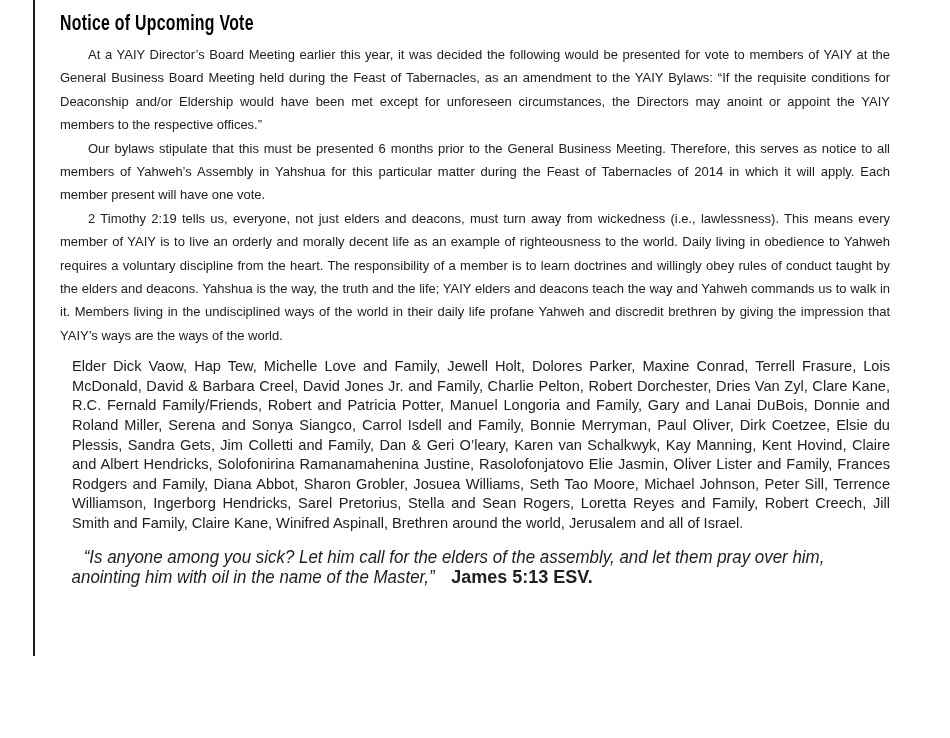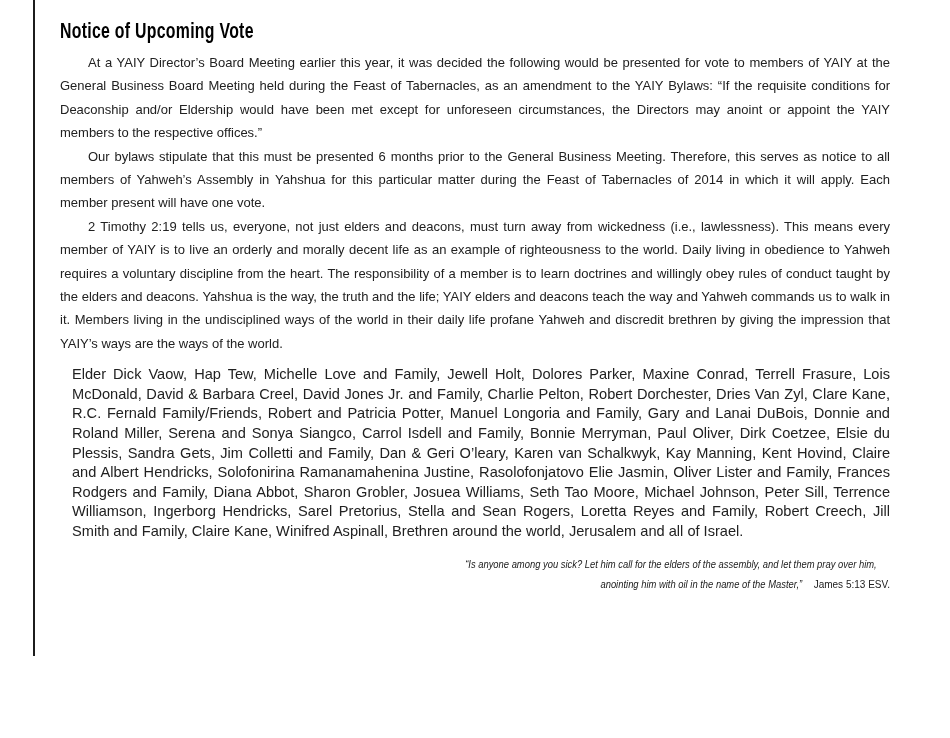--- a/index.html
+++ b/index.html
@@ -17,21 +17,21 @@
     width:2px; height:656px;
     background:#1c1c1c;
   }
   .content {
     position:absolute;
     left:60px; top:0;
     width:830px;
   }
   .display-heading {
     margin:0;
-    padding-top:18px;
+    padding-top:10px;
     font-size:22px;
     line-height:26px;
     font-weight:700;
     color:#000000;
     white-space:nowrap;
   }
   .display-heading .condense {
     display:inline-block;
     transform:scaleX(0.72);
     transform-origin:0 60%;
@@ -49,32 +49,32 @@
   .prayer-heading { margin-top:16px; }
   .prayer-par {
     margin:10px 0 0 12px;
     text-align:justify;
     font-size:14.6px;
     line-height:19.6px;
     color:#212121;
   }
   .quote-block {
     margin-top:13px;
-    text-align:right;
-    font-size:10px;
+    text-align:left;
+    font-size:18px;
     line-height:20px;
     color:#212121;
   }
   .quote-italic {
     font-style:italic;
     display:inline-block;
     transform:scaleX(0.94);
     transform-origin:50% 50%;
   }
-  .quote-ref { margin-left:5px; }
+  .quote-ref { margin-left:5px;font-weight:bold; }
 </style>
 </head>
 <body>
 
 <div class="page">
 
   <div class="column-rule"></div>
 
   <div class="content">
 

